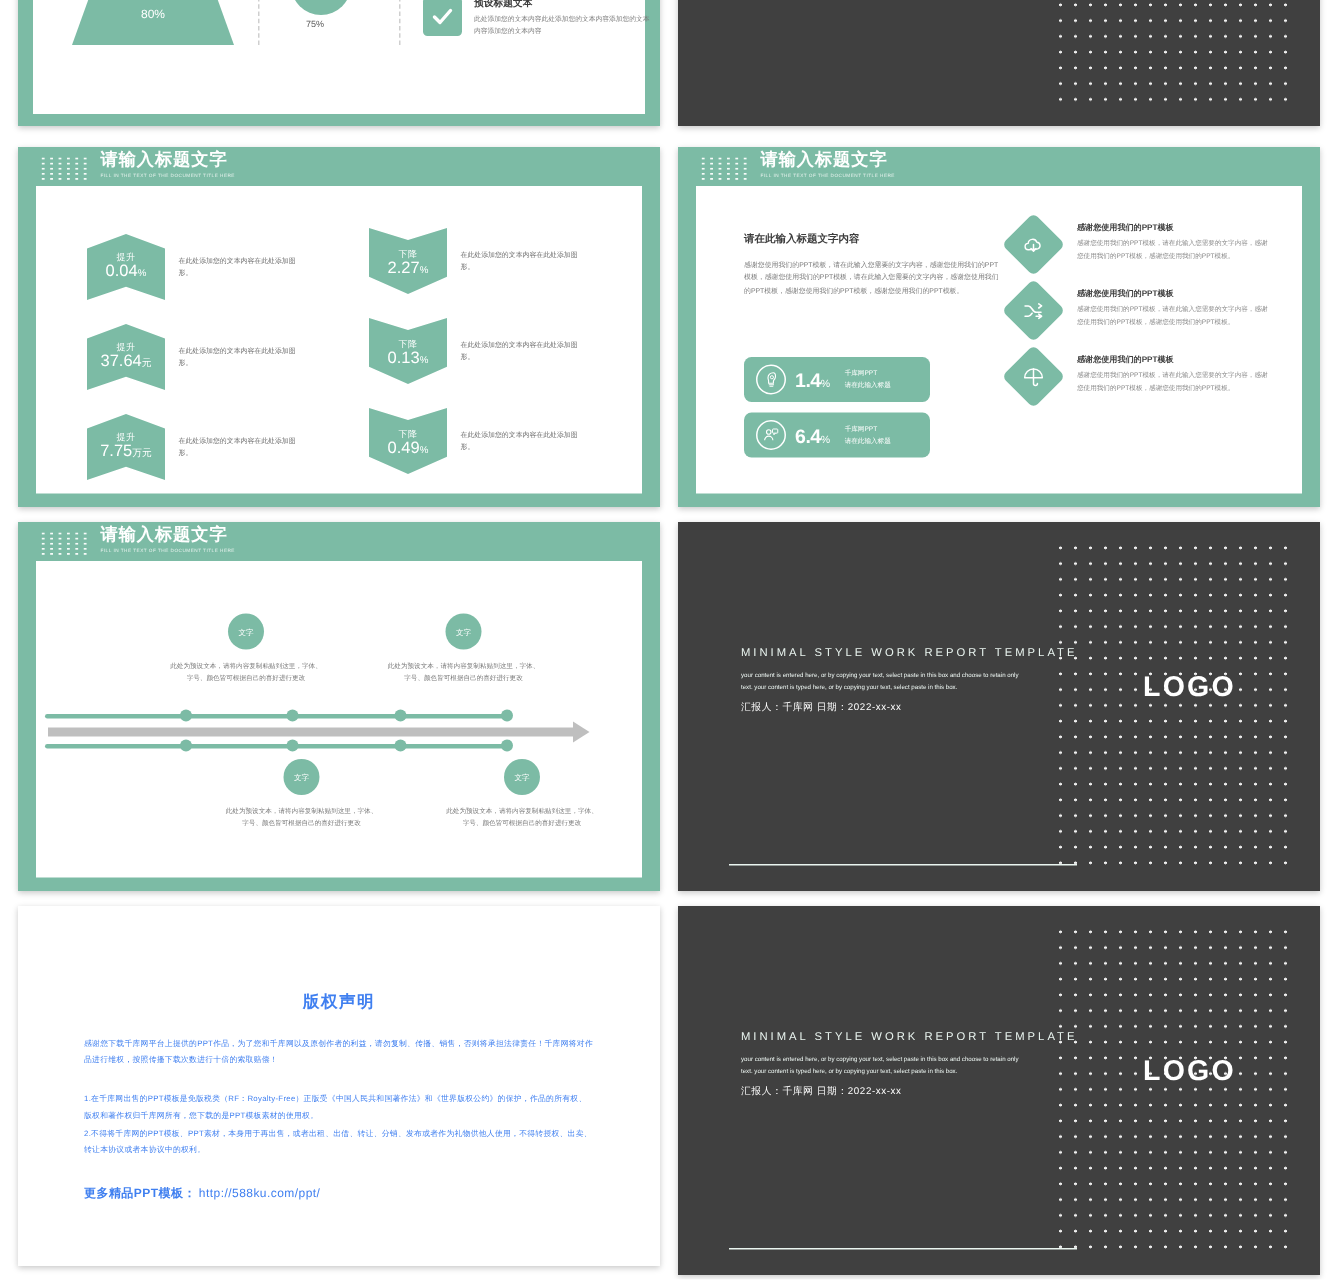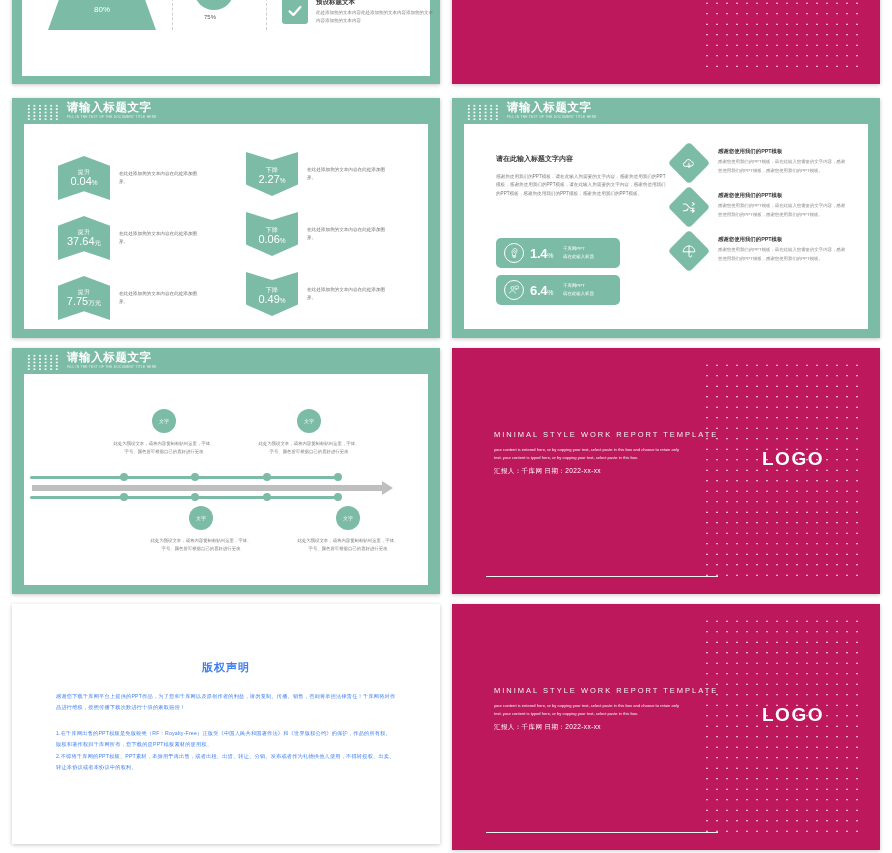--- a/index.html
+++ b/index.html
@@ -11,21 +11,21 @@
   }
   .page { position: relative; width: 780px; height: 853px; }
 
   
   .slide {
     position: absolute;
     background: #ffffff;
     box-shadow: 0 1px 4px rgba(0,0,0,.22);
     overflow: hidden;
   }
-  .slide.green { background: #be185d; }
+  .slide.green { background: #404040; }
 
   
   .framed { background: #7cbba5; }
   .framed .inner {
     position: absolute;
     left: 12px; right: 12px; top: 26px; bottom: 9px;
     background: #fff;
   }
   .hdr { position: absolute; left: 14px; top: 4px; display: flex; align-items: flex-start; gap: 7px; }
   .dotgrid {
@@ -219,21 +219,21 @@
       <div class="arrow-row">
         <div class="chev down">
           <span class="lab">下降</span>
           <span class="val"><span>2.27</span><span class="u">%</span></span>
         </div>
         <div class="arrow-desc">在此处添加您的文本内容在此处添加图形。</div>
       </div>
       <div class="arrow-row">
         <div class="chev down">
           <span class="lab">下降</span>
-          <span class="val"><span>0.06</span><span class="u">%</span></span>
+          <span class="val"><span>0.13</span><span class="u">%</span></span>
         </div>
         <div class="arrow-desc">在此处添加您的文本内容在此处添加图形。</div>
       </div>
       <div class="arrow-row">
         <div class="chev down">
           <span class="lab">下降</span>
           <span class="val"><span>0.49</span><span class="u">%</span></span>
         </div>
         <div class="arrow-desc">在此处添加您的文本内容在此处添加图形。</div>
       </div>
@@ -380,20 +380,24 @@
     <div class="logo" style="left:310px; top:100px;">LOGO</div>
     <div class="cover-rule" style="top:228px;"></div>
   </div>
 
   <div class="slide" style="left:12px; top:604px; width:428px; height:240px;">
     <div class="cp" style="position:absolute; left:44px; right:44px; top:44px;margin-top:12px;">
       <div class="cp-title">版权声明</div>
       <div class="cp-p" style="margin-top:16px;">感谢您下载千库网平台上提供的PPT作品，为了您和千库网以及原创作者的利益，请勿复制、传播、销售，否则将承担法律责任！千库网将对作品进行维权，按照传播下载次数进行十倍的索取赔偿！</div>
       <div class="cp-p" style="margin-top:14px;">1.在千库网出售的PPT模板是免版税类（RF：Royalty-Free）正版受《中国人民共和国著作法》和《世界版权公约》的保护，作品的所有权、版权和著作权归千库网所有，您下载的是PPT模板素材的使用权。</div>
       <div class="cp-p">2.不得将千库网的PPT模板、PPT素材，本身用于再出售，或者出租、出借、转让、分销、发布或者作为礼物供他人使用，不得转授权、出卖、转让本协议或者本协议中的权利。</div>
+      <div style="margin-top:16px; display:flex; align-items:baseline; gap:2px;">
+        <span class="cp-link">更多精品PPT模板：</span>
+        <span class="cp-link" style="font-weight:normal;">http://588ku.com/ppt/</span>
+      </div>
     </div>
   </div>
 
   <div class="slide green" style="left:452px; top:604px; width:428px; height:246px;">
     <div class="dots-panel"></div>
     <div style="position:absolute; left:42px; top:82px;">
       <div class="cover-eyebrow">MINIMAL  STYLE  WORK  REPORT  TEMPLATE</div>
       <div class="cover-en">your content is entered here, or by copying your text, select paste in this box and choose to retain only text. your content is typed here, or by copying your text, select paste in this box.</div>
       <div class="cover-meta">汇报人：千库网   日期：2022-xx-xx</div>
     </div>

